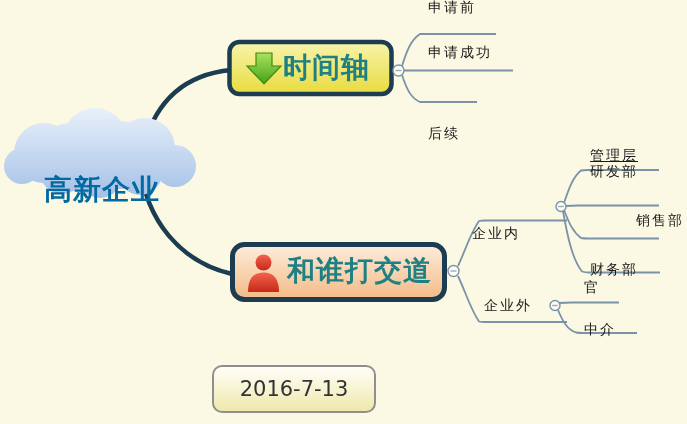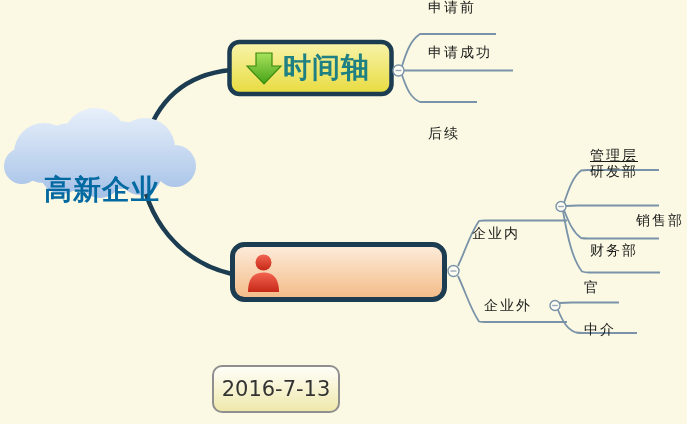--- a/index.html
+++ b/index.html
@@ -17,21 +17,21 @@
     font-family:"DejaVu Serif", serif;
     font-weight:bold;font-size:28px;line-height:32px;
     color:#1F8083;letter-spacing:1px;
   }
   .root-lbl{
     font-family:"DejaVu Serif", serif;
     font-weight:bold;font-size:28px;line-height:32px;
     color:#0369a1;letter-spacing:1px;text-align:center;width:120px;margin-top:48px;
   }
   .date-box{
-    position:absolute;left:212px;top:365px;width:128px;height:48px;
+    position:absolute;left:212px;top:365px;width:164px;height:48px;
     border:2px solid #8F8F8F;border-radius:10px;
     background:linear-gradient(#FFFEF8,#EFE8AC);
     display:flex;align-items:center;justify-content:center;
     font-size:21px;color:#333333;box-sizing:border-box;
   }
 </style>
 </head>
 <body>
 
 <div class="canvas">
@@ -118,32 +118,33 @@
     </g>
     <g>
       <circle cx="555" cy="305.5" r="5" fill="#FDFDF4" stroke="#7A93A8" stroke-width="1.4"></circle>
       <path d="M552.2,305.5 H557.8" stroke="#9AA8B8" stroke-width="1.4"></path>
     </g>
   </svg>
 
   <div class="lbl root-lbl" style="left:42px;top:126px;">高新企业</div>
 
   <div class="lbl topic-lbl" style="left:283px;top:52px;">时间轴</div>
+  <div class="lbl topic-lbl" style="left:287px;top:255px;">和谁打交道</div>
 
   <div class="lbl child-lbl" style="left:428px;top:0;">申请前</div>
   <div class="lbl child-lbl" style="left:428px;top:45px;">申请成功</div>
   <div class="lbl child-lbl" style="left:428px;top:78px;margin-top:48px;">后续</div>
 
   <div class="lbl child-lbl" style="left:472px;top:198px;margin-top:28px;">企业内</div>
   <div class="lbl child-lbl" style="left:484px;top:298px;">企业外</div>
 
   <div class="lbl child-lbl" style="left:590px;top:148px;text-decoration:underline;">管理层</div>
   <div class="lbl child-lbl" style="left:590px;top:164px;">研发部</div>
   <div class="lbl child-lbl" style="left:590px;top:213px;margin-left:46px;">销售部</div>
-  <div class="lbl child-lbl" style="left:590px;top:243px;text-align:center;">财务部</div>
+  <div class="lbl child-lbl" style="left:590px;top:262px;text-align:center;">财务部</div>
 
   <div class="lbl child-lbl" style="left:584px;top:280px;">官</div>
   <div class="lbl child-lbl" style="left:584px;top:322px;">中介</div>
 
   <div class="date-box">
     <span>2016-7-13</span>
   </div>
 
 </div>
 

